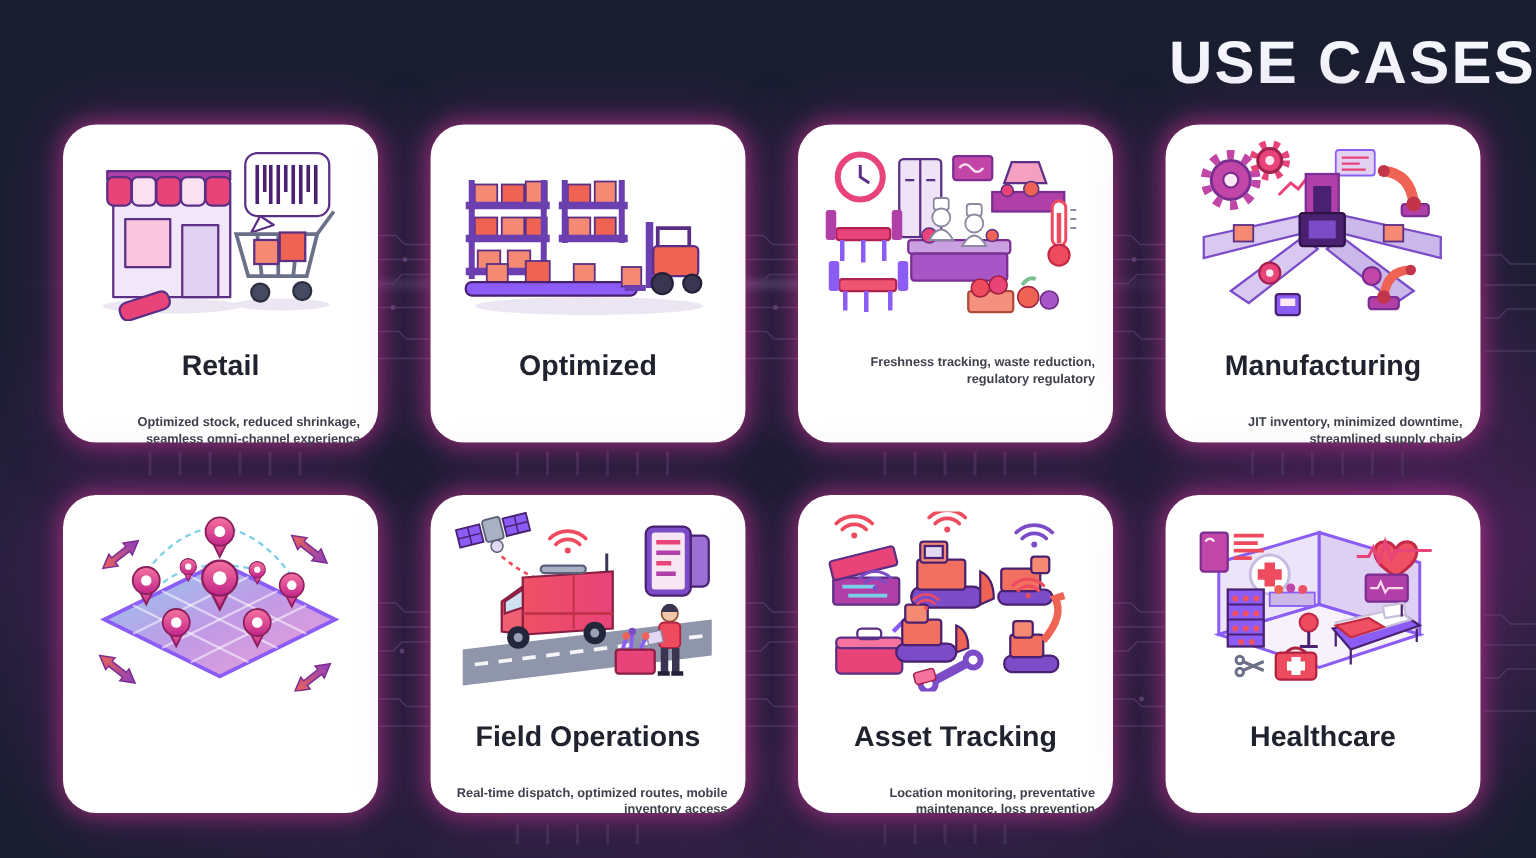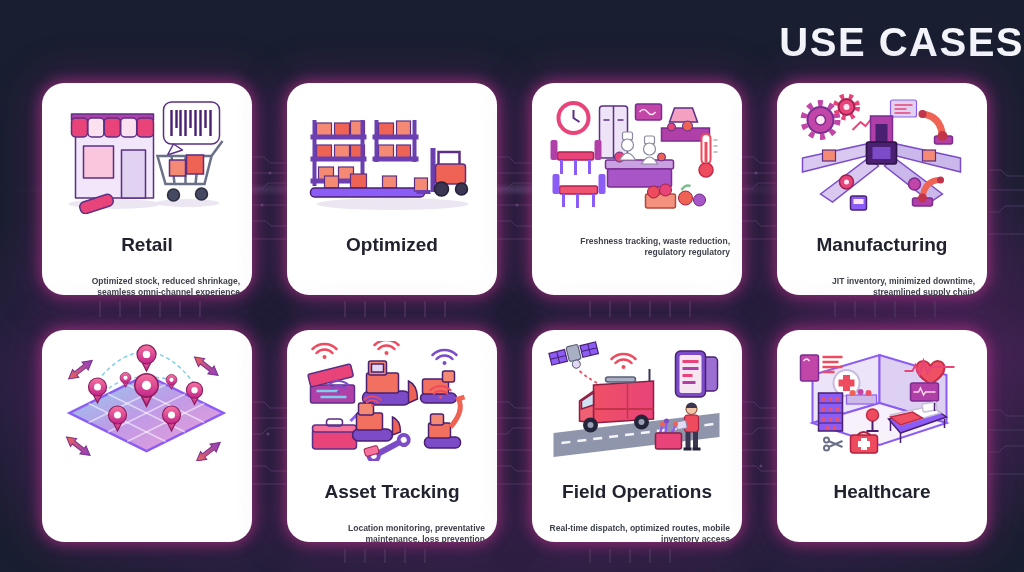--- a/index.html
+++ b/index.html
@@ -336,20 +336,86 @@
       <use href="#ml-arr" transform="translate(6,34) rotate(-38)"></use>
       <use href="#ml-arr" transform="translate(138,12) rotate(38)"></use>
       <use href="#ml-arr" transform="translate(10,92) rotate(38)"></use>
       <use href="#ml-arr" transform="translate(134,116) rotate(-38)"></use>
     </svg>
   </div>
 
   <div class="card">
     <svg class="illus" width="178" height="120" viewBox="0 0 175 120">
       <defs>
+        <g id="fo-wifi">
+          <path d="M-8 -4 a11 11 0 0 1 16 0 M-12 -8 a17 17 0 0 1 24 0" fill="none" stroke="currentColor" stroke-width="2.5" stroke-linecap="round"></path>
+          <circle r="2" fill="currentColor"></circle>
+        </g>
+        <linearGradient id="fo-van" x1="0" y1="0" x2="1" y2="0">
+          <stop offset="0" stop-color="#ef5064"></stop>
+            <stop offset="1" stop-color="#e8447a"></stop>
+        </linearGradient>
+      </defs>
+      <polygon points="4,92 170,72 170,96 4,116" fill="#8f95ab"></polygon>
+      <path d="M12 102 L164 83" stroke="#f5f5f8" stroke-width="2.5" stroke-dasharray="9 7" fill="none"></path>
+      <g transform="translate(22,12) rotate(-14)">
+        <rect x="-22" y="-5" width="16" height="12" fill="#8b5cf6" stroke="#4a2070" stroke-width="1.2"></rect>
+        <rect x="10" y="-5" width="16" height="12" fill="#8b5cf6" stroke="#4a2070" stroke-width="1.2"></rect>
+        <path d="M-14 -5 v12 M18 -5 v12 M-22 1 h16 M10 1 h16" stroke="#4a2070" stroke-width="1"></path>
+        <rect x="-4" y="-7" width="12" height="15" rx="2" fill="#aab0c4" stroke="#5b5f78" stroke-width="1.2"></rect>
+        <circle cx="2" cy="12" r="4" fill="#e2d8f4" stroke="#5b5f78"></circle>
+      </g>
+      <path d="M30 30 Q42 40 52 44" stroke="#ef4b5e" stroke-width="1.8" stroke-dasharray="3 3" fill="none"></path>
+      <g stroke="#8a1f44" stroke-width="1.5">
+        <polygon points="44,44 104,40 104,78 44,82" fill="url(#fo-van)"></polygon>
+        <path d="M44 50 L30 60 L30 80 L44 82 Z" fill="#ef6073"></path>
+        <polygon points="32,60 44,52 44,64 32,68" fill="#cfe2f2"></polygon>
+        <path d="M44 68 H104" stroke="#c2344a" stroke-width="2"></path>
+        <path d="M78 42 V78" stroke="#c2344a" stroke-width="1.5"></path>
+        <rect x="56" y="36" width="30" height="5" rx="2.5" fill="#aab0c4" stroke="#5b5f78"></rect>
+      </g>
+      <path d="M100 40 V28" stroke="#3a3550" stroke-width="2"></path>
+      <circle cx="41" cy="84" r="7.5" fill="#23263a"></circle>
+        <circle cx="41" cy="84" r="3" fill="#9aa0b4"></circle>
+      <circle cx="92" cy="81" r="7.5" fill="#23263a"></circle>
+        <circle cx="92" cy="81" r="3" fill="#9aa0b4"></circle>
+      <use href="#fo-wifi" x="74" y="26" style="color:#ef4b5e"></use>
+      <g>
+        <rect x="148" y="16" width="20" height="34" rx="4" fill="#9b6fd4" stroke="#4a2070" stroke-width="1.5"></rect>
+        <rect x="126" y="10" width="30" height="46" rx="5" fill="#7b4bc8" stroke="#4a2070" stroke-width="1.5"></rect>
+        <rect x="130" y="14" width="22" height="38" rx="2" fill="#f6e6f2"></rect>
+        <rect x="133" y="19" width="16" height="3" fill="#e8447a"></rect>
+        <rect x="133" y="26" width="16" height="3" fill="#b03fa8"></rect>
+        <rect x="133" y="33" width="10" height="3" fill="#e8447a"></rect>
+        <rect x="133" y="40" width="13" height="3" fill="#b03fa8"></rect>
+      </g>
+      <g transform="translate(142,68)">
+        <circle cx="0" cy="0" r="5.5" fill="#f2c6a8" stroke="#8a5a3a" stroke-width="1.2"></circle>
+        <path d="M-5.5 -1 a5.5 5.5 0 0 1 11 0" fill="#3a3550"></path>
+        <rect x="-7" y="6" width="14" height="17" rx="3" fill="#ef4b5e" stroke="#b02040" stroke-width="1.2"></rect>
+        <rect x="-15" y="12" width="10" height="8" rx="1" fill="#e2d8f4" stroke="#8a8aa0" transform="rotate(-12 -10 16)"></rect>
+        <rect x="-6" y="23" width="5" height="17" fill="#3a3550"></rect>
+        <rect x="1.5" y="23" width="5" height="17" fill="#3a3550"></rect>
+        <path d="M-8 40 h8 M1 40 h8" stroke="#23203a" stroke-width="3"></path>
+      </g>
+      <g transform="translate(106,90)">
+        <path d="M4 4 l3 -10 M10 3 l1 -12 M16 3 l4 -9" stroke="#8b5cf6" stroke-width="2.5"></path>
+        <circle cx="7" cy="-7" r="2.5" fill="#ef6355"></circle>
+          <circle cx="11" cy="-10" r="2.5" fill="#7b4bc8"></circle>
+          <circle cx="20" cy="-7" r="2.5" fill="#ef6355"></circle>
+        <rect x="0" y="2" width="26" height="16" rx="2" fill="#e8447a" stroke="#8a1f44" stroke-width="1.5"></rect>
+      </g>
+    </svg>
+    <div class="card-title">Field Operations</div>
+    <div class="card-sub">Real-time dispatch, optimized routes, mobile inventory access</div>
+  </div>
+
+  <div class="card">
+    <svg class="illus" width="178" height="120" viewBox="0 0 175 120">
+      <defs>
         <g id="at-wifi">
           <path d="M-8 -4 a11 11 0 0 1 16 0 M-12 -8 a17 17 0 0 1 24 0" fill="none" stroke="currentColor" stroke-width="2.5" stroke-linecap="round"></path>
           <circle r="2" fill="currentColor"></circle>
         </g>
       </defs>
       <g stroke="#5b2f85" stroke-width="1.5">
         <rect x="6" y="44" width="44" height="18" rx="2" fill="#b03fa8"></rect>
         <rect x="4" y="28" width="44" height="13" rx="2" fill="#e8447a" transform="rotate(-14 26 34)"></rect>
         <path d="M12 50 h22 M16 56 h26" stroke="#7ccfe8" stroke-width="2.5"></path>
         <rect x="8" y="88" width="44" height="20" rx="3" fill="#e8447a"></rect>
@@ -385,86 +451,20 @@
       <rect x="60" y="106" width="14" height="8" rx="2" fill="#f6739e" stroke="#a02050" transform="rotate(-15 67 110)"></rect>
       <use href="#at-wifi" x="82" y="12" style="color:#ef4b5e"></use>
       <use href="#at-wifi" x="20" y="16" style="color:#ef4b5e"></use>
       <use href="#at-wifi" x="140" y="22" style="color:#7b4bc8"></use>
       <use href="#at-wifi" x="40" y="60" style="color:#7b4bc8" transform="scale(0.85)"></use>
       <use href="#at-wifi" x="160" y="66" style="color:#ef4b5e" transform="scale(0.85)"></use>
       <use href="#at-wifi" x="97" y="92" style="color:#ef4b5e" transform="scale(0.7)"></use>
     </svg>
     <div class="card-title">Asset Tracking</div>
     <div class="card-sub">Location monitoring, preventative maintenance, loss prevention</div>
-  </div>
-
-  <div class="card">
-    <svg class="illus" width="178" height="120" viewBox="0 0 175 120">
-      <defs>
-        <g id="fo-wifi">
-          <path d="M-8 -4 a11 11 0 0 1 16 0 M-12 -8 a17 17 0 0 1 24 0" fill="none" stroke="currentColor" stroke-width="2.5" stroke-linecap="round"></path>
-          <circle r="2" fill="currentColor"></circle>
-        </g>
-        <linearGradient id="fo-van" x1="0" y1="0" x2="1" y2="0">
-          <stop offset="0" stop-color="#ef5064"></stop>
-            <stop offset="1" stop-color="#e8447a"></stop>
-        </linearGradient>
-      </defs>
-      <polygon points="4,92 170,72 170,96 4,116" fill="#8f95ab"></polygon>
-      <path d="M12 102 L164 83" stroke="#f5f5f8" stroke-width="2.5" stroke-dasharray="9 7" fill="none"></path>
-      <g transform="translate(22,12) rotate(-14)">
-        <rect x="-22" y="-5" width="16" height="12" fill="#8b5cf6" stroke="#4a2070" stroke-width="1.2"></rect>
-        <rect x="10" y="-5" width="16" height="12" fill="#8b5cf6" stroke="#4a2070" stroke-width="1.2"></rect>
-        <path d="M-14 -5 v12 M18 -5 v12 M-22 1 h16 M10 1 h16" stroke="#4a2070" stroke-width="1"></path>
-        <rect x="-4" y="-7" width="12" height="15" rx="2" fill="#aab0c4" stroke="#5b5f78" stroke-width="1.2"></rect>
-        <circle cx="2" cy="12" r="4" fill="#e2d8f4" stroke="#5b5f78"></circle>
-      </g>
-      <path d="M30 30 Q42 40 52 44" stroke="#ef4b5e" stroke-width="1.8" stroke-dasharray="3 3" fill="none"></path>
-      <g stroke="#8a1f44" stroke-width="1.5">
-        <polygon points="44,44 104,40 104,78 44,82" fill="url(#fo-van)"></polygon>
-        <path d="M44 50 L30 60 L30 80 L44 82 Z" fill="#ef6073"></path>
-        <polygon points="32,60 44,52 44,64 32,68" fill="#cfe2f2"></polygon>
-        <path d="M44 68 H104" stroke="#c2344a" stroke-width="2"></path>
-        <path d="M78 42 V78" stroke="#c2344a" stroke-width="1.5"></path>
-        <rect x="56" y="36" width="30" height="5" rx="2.5" fill="#aab0c4" stroke="#5b5f78"></rect>
-      </g>
-      <path d="M100 40 V28" stroke="#3a3550" stroke-width="2"></path>
-      <circle cx="41" cy="84" r="7.5" fill="#23263a"></circle>
-        <circle cx="41" cy="84" r="3" fill="#9aa0b4"></circle>
-      <circle cx="92" cy="81" r="7.5" fill="#23263a"></circle>
-        <circle cx="92" cy="81" r="3" fill="#9aa0b4"></circle>
-      <use href="#fo-wifi" x="74" y="26" style="color:#ef4b5e"></use>
-      <g>
-        <rect x="148" y="16" width="20" height="34" rx="4" fill="#9b6fd4" stroke="#4a2070" stroke-width="1.5"></rect>
-        <rect x="126" y="10" width="30" height="46" rx="5" fill="#7b4bc8" stroke="#4a2070" stroke-width="1.5"></rect>
-        <rect x="130" y="14" width="22" height="38" rx="2" fill="#f6e6f2"></rect>
-        <rect x="133" y="19" width="16" height="3" fill="#e8447a"></rect>
-        <rect x="133" y="26" width="16" height="3" fill="#b03fa8"></rect>
-        <rect x="133" y="33" width="10" height="3" fill="#e8447a"></rect>
-        <rect x="133" y="40" width="13" height="3" fill="#b03fa8"></rect>
-      </g>
-      <g transform="translate(142,68)">
-        <circle cx="0" cy="0" r="5.5" fill="#f2c6a8" stroke="#8a5a3a" stroke-width="1.2"></circle>
-        <path d="M-5.5 -1 a5.5 5.5 0 0 1 11 0" fill="#3a3550"></path>
-        <rect x="-7" y="6" width="14" height="17" rx="3" fill="#ef4b5e" stroke="#b02040" stroke-width="1.2"></rect>
-        <rect x="-15" y="12" width="10" height="8" rx="1" fill="#e2d8f4" stroke="#8a8aa0" transform="rotate(-12 -10 16)"></rect>
-        <rect x="-6" y="23" width="5" height="17" fill="#3a3550"></rect>
-        <rect x="1.5" y="23" width="5" height="17" fill="#3a3550"></rect>
-        <path d="M-8 40 h8 M1 40 h8" stroke="#23203a" stroke-width="3"></path>
-      </g>
-      <g transform="translate(106,90)">
-        <path d="M4 4 l3 -10 M10 3 l1 -12 M16 3 l4 -9" stroke="#8b5cf6" stroke-width="2.5"></path>
-        <circle cx="7" cy="-7" r="2.5" fill="#ef6355"></circle>
-          <circle cx="11" cy="-10" r="2.5" fill="#7b4bc8"></circle>
-          <circle cx="20" cy="-7" r="2.5" fill="#ef6355"></circle>
-        <rect x="0" y="2" width="26" height="16" rx="2" fill="#e8447a" stroke="#8a1f44" stroke-width="1.5"></rect>
-      </g>
-    </svg>
-    <div class="card-title">Field Operations</div>
-    <div class="card-sub">Real-time dispatch, optimized routes, mobile inventory access</div>
   </div>
 
   <div class="card">
     <svg class="illus" width="178" height="120" viewBox="0 0 175 120">
       <polygon points="18,34 85,14 85,62 18,82" fill="#ece4f8" stroke="#8b5cf6" stroke-width="2"></polygon>
       <polygon points="85,14 152,34 152,82 85,62" fill="#ddd0f2" stroke="#8b5cf6" stroke-width="2"></polygon>
       <polygon points="18,82 85,62 152,82 85,104" fill="#f6f1fb" stroke="#8b5cf6" stroke-width="2"></polygon>
       <rect x="6" y="14" width="18" height="26" rx="2" fill="#c246a8" stroke="#7b2d91" stroke-width="1.5"></rect>
       <path d="M9 20 q3 -4 6 0" stroke="#fde8f3" stroke-width="1.5" fill="none"></path>
       <path d="M28 16 h20 M28 21 h16 M28 26 h20 M28 31 h12" stroke="#ef4b5e" stroke-width="2.5"></path>

